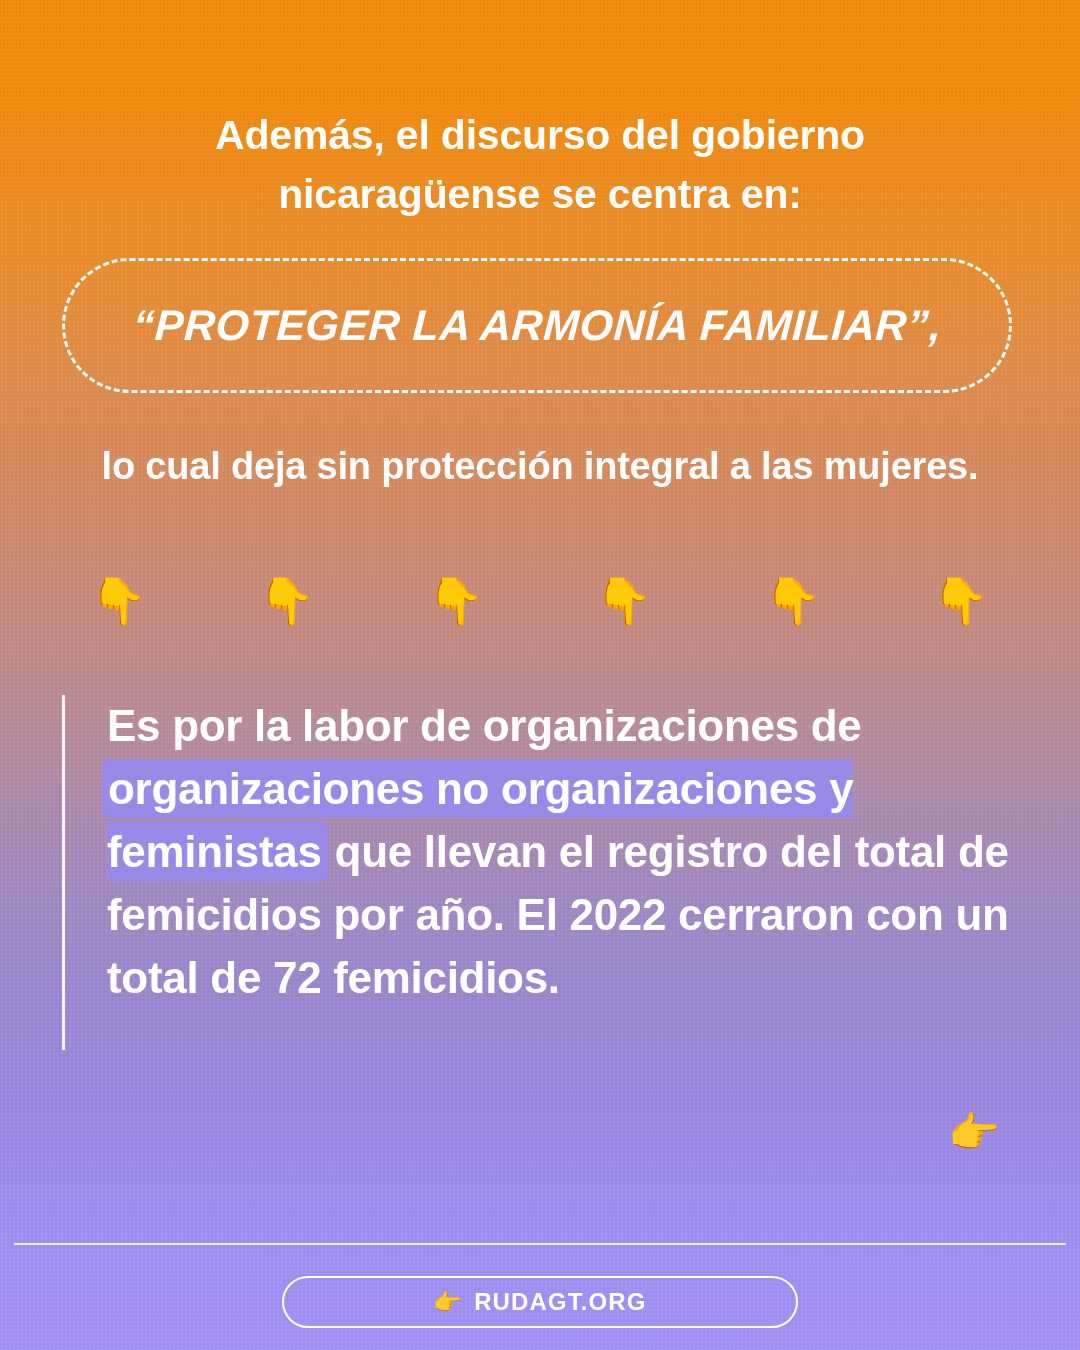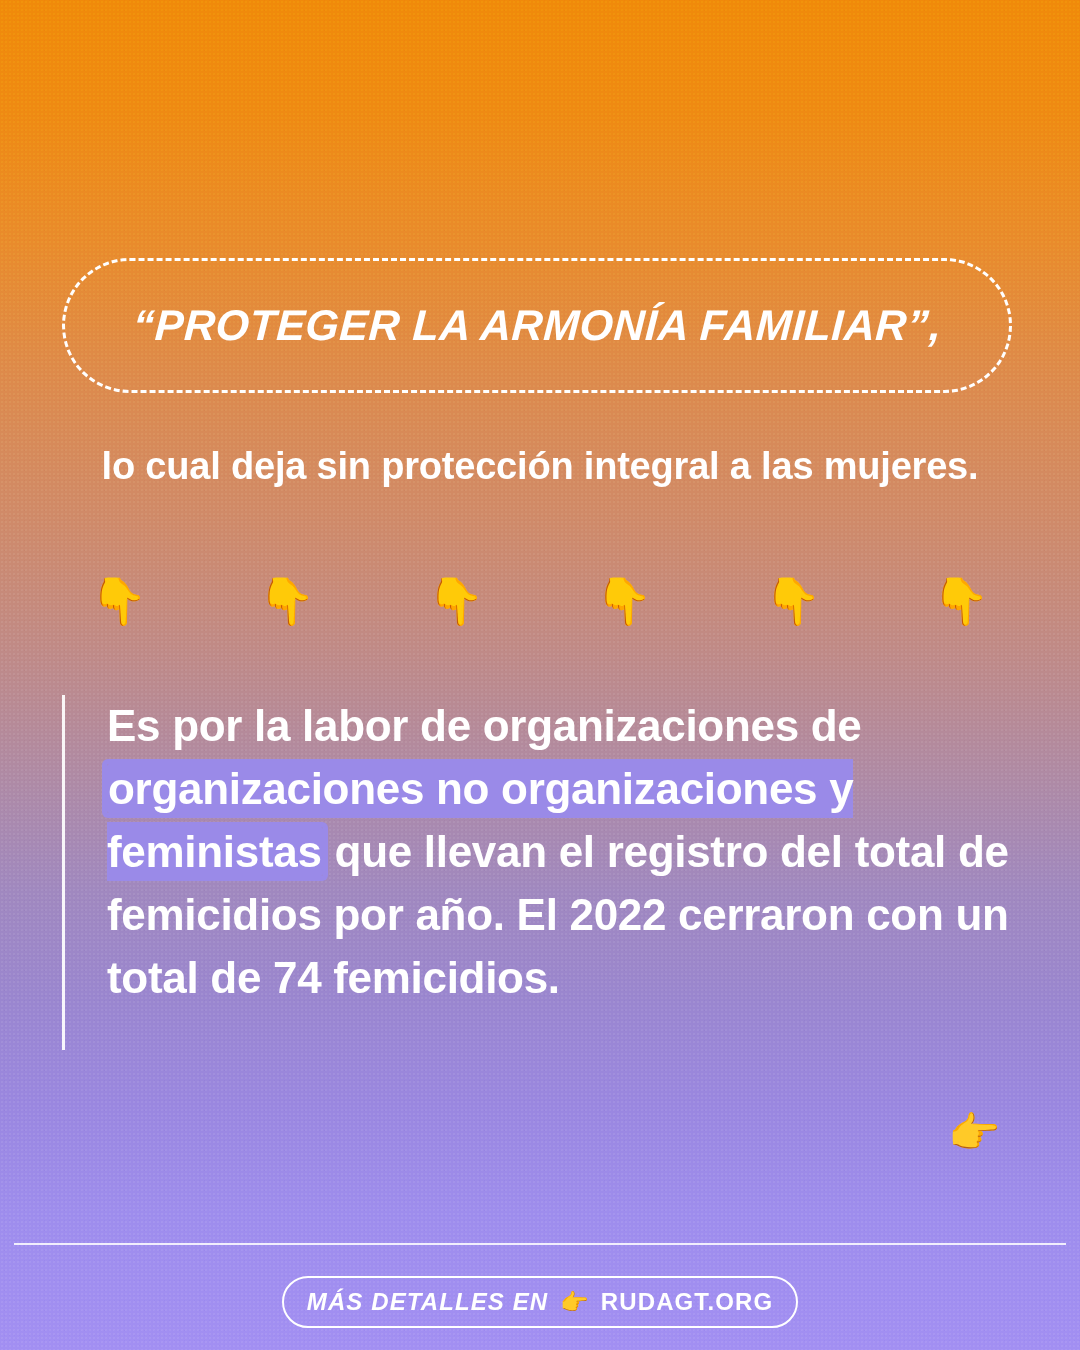--- a/index.html
+++ b/index.html
@@ -199,46 +199,46 @@
   }
 </style>
 </head>
 <body>
 
 <div class="poster">
   <div class="grain"></div>
 
   <div class="content">
 
+    <div class="headline">Además, el discurso del gobierno nicaragüense se centra en:</div>
 
     <div class="quote-pill">
       <div class="quote-text">“PROTEGER LA ARMONÍA FAMILIAR”,</div>
     </div>
 
     <div class="subline">lo cual deja sin protección integral a las mujeres.</div>
 
     <div class="hands-row">
       <span class="hand">👇</span>
       <span class="hand">👇</span>
       <span class="hand">👇</span>
       <span class="hand">👇</span>
       <span class="hand">👇</span>
       <span class="hand">👇</span>
     </div>
 
     <div class="para-block">
       <div class="para">
-        <span>Es por la labor de organizaciones de </span><span class="hl">organizaciones no organizaciones y feministas</span><span> que llevan el registro del total de femicidios por año. El 2022 cerraron con un total de </span><span>74 femicidios.</span>
+        <span>Es por la labor de organizaciones de </span><span class="hl">organizaciones no organizaciones y feministas</span><span> que llevan el registro del total de femicidios por año. El 2022 cerraron con un total de </span><span>72 femicidios.</span>
       </div>
     </div>
 
     <div class="hand-right">👉</div>
 
     <div class="footer-rule"></div>
 
     <div class="footer-pill">
-      <span class="footer-text">MÁS DETALLES EN</span>
       <span class="footer-hand">👉</span>
       <span class="footer-site">RUDAGT.ORG</span>
     </div>
 
   </div>
 </div>
 
 </body></html>

